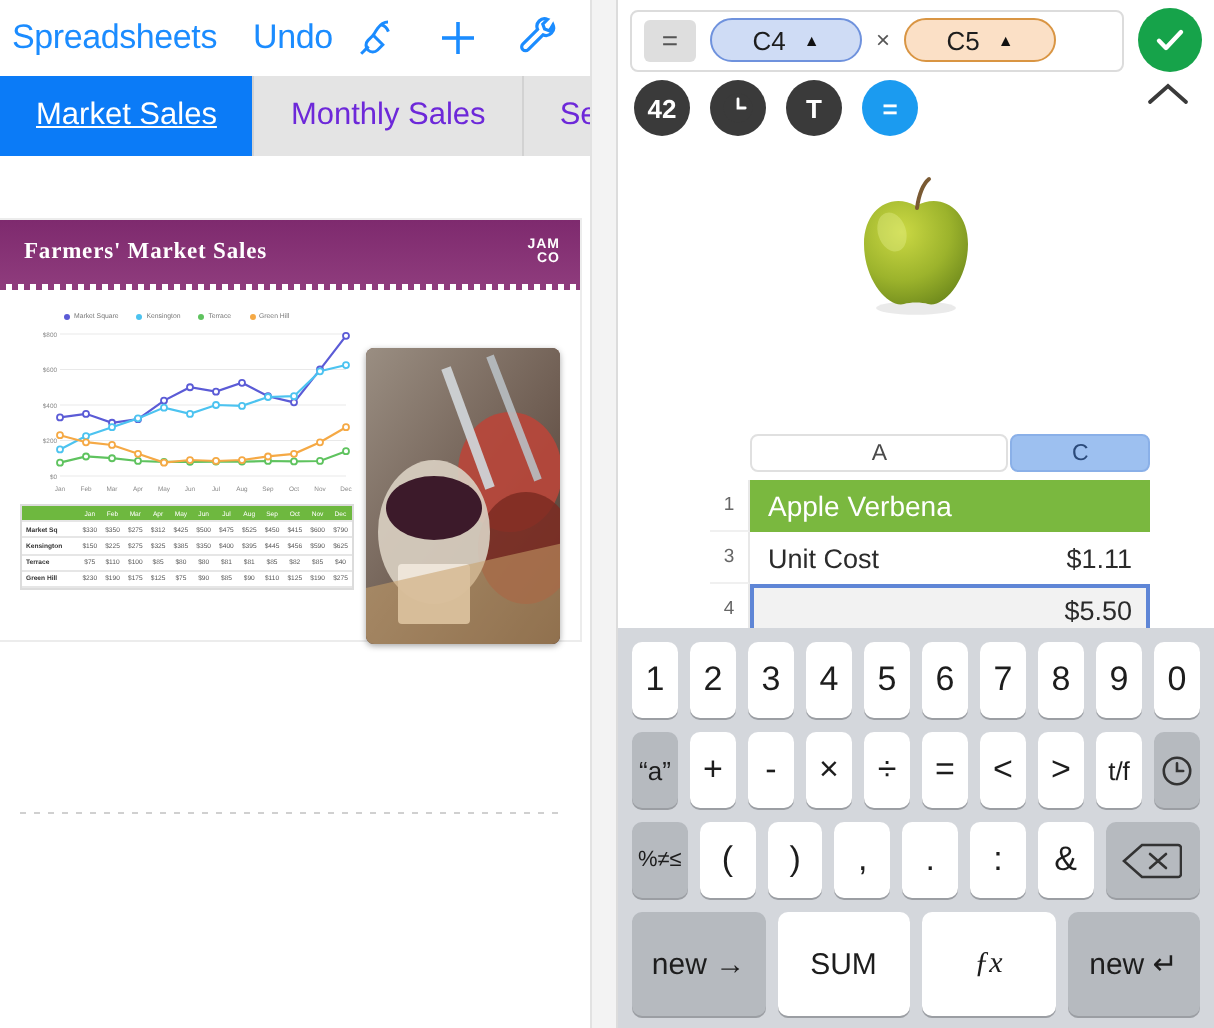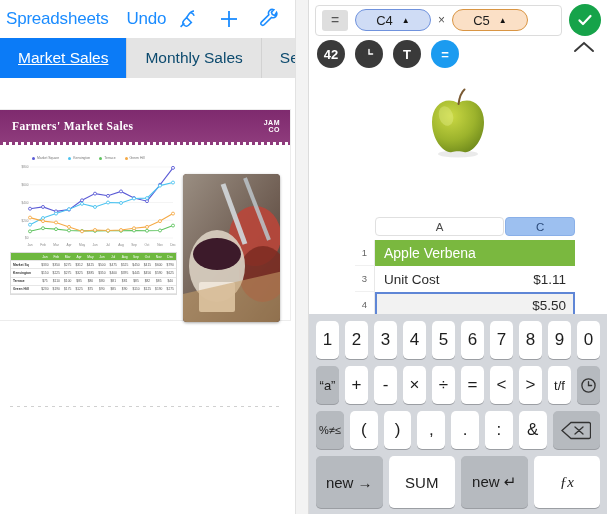--- a/index.html
+++ b/index.html
@@ -11,21 +11,21 @@
   #left-panel { position:absolute; left:0; top:0; width:295px; height:514px; background:#ffffff; overflow:hidden; }
 
   #left-toolbar { height:38px; display:flex; align-items:center; padding-left:6px; background:#fff; }
   .tb-text { color:#1b8cff; font-size:17px; letter-spacing:-0.2px; white-space:nowrap; }
   #undo-button { margin-left:18px; }
   .tb-icon { width:34px; height:30px; display:flex; align-items:center; justify-content:center; margin-left:6px; }
   .tb-icon svg { display:block; }
 
   #sheet-tabs { height:40px; display:flex; background:#e4e4e4; }
   .sheet-tab { display:flex; align-items:center; justify-content:center; font-size:15.5px;
-               color:#0c4a6e; padding:0 18px; border-right:1px solid #d2d2d2; white-space:nowrap; }
+               color:#6d28d9; padding:0 18px; border-right:1px solid #d2d2d2; white-space:nowrap; }
   .sheet-tab.active { background:#0b7bf7; color:#fff;text-decoration:underline; }
 
   
   #doc-card { position:absolute; left:0; top:110px; width:290px; background:#fff;
               box-shadow:0 0 0 1px #ececec; }
   #doc-header { height:32px; background:linear-gradient(180deg,#7e2a6e,#8e3b7c);
                 display:flex; align-items:center; justify-content:space-between;
                 padding:0 10px 0 12px; position:relative; }
   #doc-title { color:#fff; font-family:"Liberation Serif", serif; font-weight:bold;
                font-size:11.5px; letter-spacing:0.4px; }
@@ -512,20 +512,20 @@
           <svg width="30" height="19" viewBox="0 0 30 19">
             <path d="M10 1.5 H28 a1.5 1.5 0 0 1 1.5 1.5 V16 a1.5 1.5 0 0 1 -1.5 1.5 H10 L1 9.5 Z" fill="none" stroke="#333" stroke-width="1.3"></path>
             <path d="M14 6 L22 13 M22 6 L14 13" stroke="#333" stroke-width="1.3" stroke-linecap="round"></path>
           </svg>
         </div>
       </div>
 
       <div class="krow last">
         <div class="key dark wide">new →</div>
         <div class="key wide">SUM</div>
-        <div class="key dark wide">new ↵</div>
         <div class="key wide">
           <span class="fx">ƒx</span>
         </div>
+        <div class="key dark wide">new ↵</div>
       </div>
     </div>
   </div>
 </div>
 
 </body></html>

